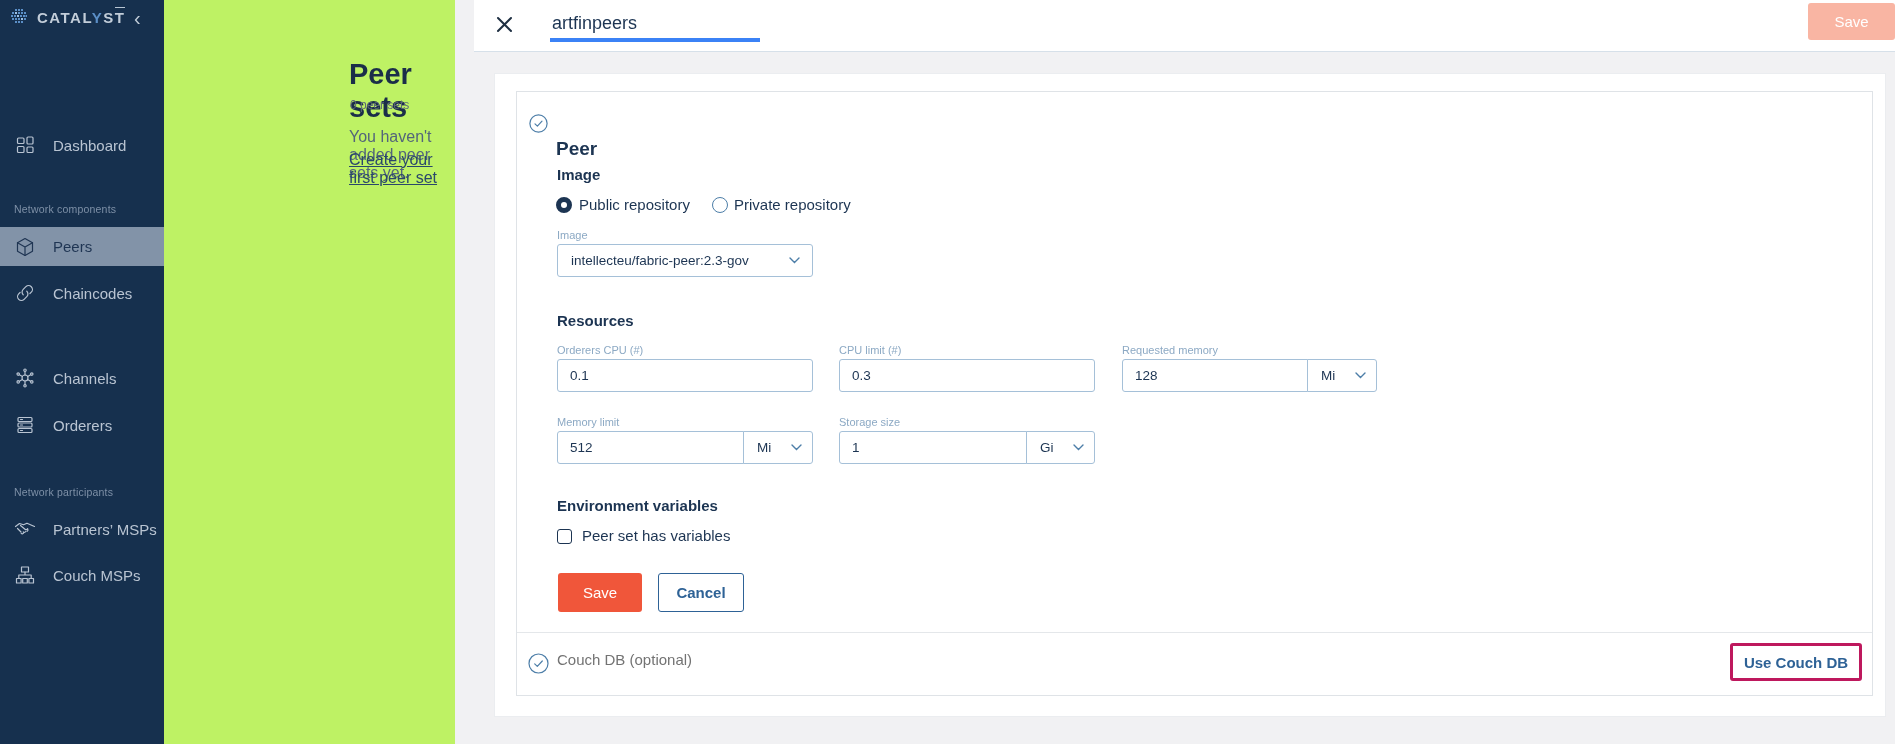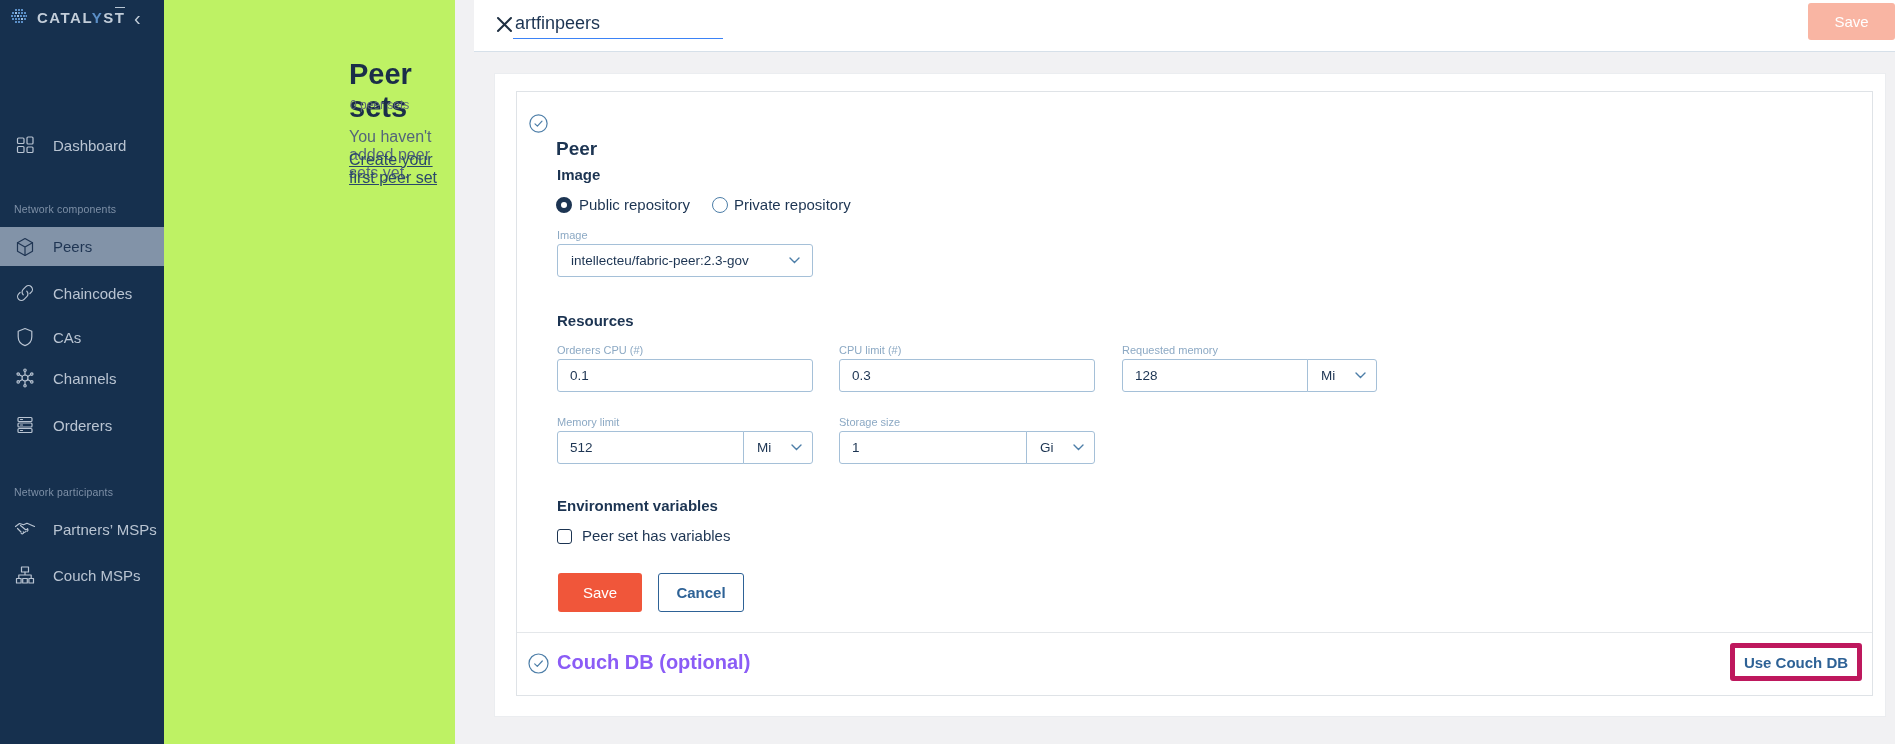--- a/index.html
+++ b/index.html
@@ -24,21 +24,21 @@
   
   .listpane{left:164px;top:0;width:274px;height:744px;background:#bef264;padding-left:17px;}
   .lp-title{position:absolute;left:185px;top:58px;font-size:29px;font-weight:bold;color:#1b2e49;}
   .lp-count{position:absolute;left:186px;top:98px;font-size:12px;color:#5c6878;}
   .lp-empty{position:absolute;left:185px;top:128px;font-size:16px;color:#53657a;}
   .lp-link{position:absolute;left:185px;top:151px;font-size:16px;color:#2a476b;text-decoration:underline;cursor:pointer;}
 
   
   .topbar{left:474px;top:0;width:1421px;height:52px;background:#fff;border-bottom:1px solid #d6e0e9;box-sizing:border-box;}
   .close-btn{left:490px;top:10px;width:28px;height:28px;cursor:pointer;display:flex;align-items:center;justify-content:center;}
-  .name-input{left:513px;top:8px;width:206px;height:30px;border:none;border-bottom:1px solid #3b82f6;
+  .name-input{left:550px;top:8px;width:206px;height:30px;border:none;border-bottom:4px solid #3b82f6;
               font-size:18px;color:#1c3452;background:transparent;outline:none;padding:0 2px;
               font-family:"Liberation Sans",sans-serif;}
   .topbar-save{left:1808px;top:3px;width:87px;height:37px;background:#f9b5a3;color:#fff;border:none;
                border-radius:3px;font-size:15px;font-family:inherit;cursor:default;}
 
   
   .outer-panel{left:494px;top:73px;width:1392px;height:644px;background:#fff;border:1px solid #ebedf0;box-sizing:border-box;}
   .inner-card{left:516px;top:91px;width:1357px;height:605px;background:#fff;border:1px solid #dfe3e7;box-sizing:border-box;}
   .divider{left:517px;top:632px;width:1355px;height:1px;background:#e4e7ea;}
 
@@ -61,23 +61,23 @@
   .grp{display:flex;}
   .grp .txt{border-radius:3px 0 0 3px;}
   .unit{border:1px solid #a5c0d8;border-radius:0 3px 3px 0;margin-left:-1px;height:33px;box-sizing:border-box;
         background:#fff;display:flex;align-items:center;justify-content:space-between;
         padding:0 10px 0 13px;font-size:13.5px;color:#1c3452;cursor:pointer;}
 
   .btn-save{left:558px;top:573px;width:84px;height:39px;background:#f0563a;color:#fff;border:none;border-radius:3px;
             font-size:15px;font-family:inherit;cursor:pointer;}
   .btn-cancel{left:658px;top:573px;width:86px;height:39px;background:#fff;color:#2e6296;border:1px solid #2e6296;
               border-radius:3px;font-size:15px;font-weight:bold;font-family:inherit;cursor:pointer;}
-  .btn-couch{left:1730px;top:643px;width:132px;height:38px;background:#fff;color:#2e6296;border:5px solid #be185d;
+  .btn-couch{left:1730px;top:643px;width:132px;height:38px;background:#fff;color:#2e6296;border:3px solid #be185d;
              border-radius:3px;font-size:15px;font-weight:bold;font-family:inherit;cursor:pointer;}
-  .couch-title{font-size:20px;font-weight:bold;color:#8b5cf6;}
+  .couch-title{font-size:15px;font-weight:normal;color:#737373;}
 </style>
 </head>
 <body>
 
 <div class="root">
 
   <aside class="abs sidebar">
     <div class="logo-row">
       <svg width="20" height="20" viewBox="0 0 20 20">
         <g fill="#5b8fc7">
@@ -130,26 +130,20 @@
     </div>
 
     <div class="nav-item" style="top:275px">
       <svg width="22" height="22" viewBox="0 0 22 22">
         <path d="M9.2 12.8 a3.8 3.8 0 0 1 0-5.4 l2.7-2.7 a3.8 3.8 0 0 1 5.4 5.4 l-1.4 1.4"></path>
         <path d="M12.8 9.2 a3.8 3.8 0 0 1 0 5.4 l-2.7 2.7 a3.8 3.8 0 0 1-5.4-5.4 l1.4-1.4"></path>
       </svg>
       <span>Chaincodes</span>
     </div>
 
-    <div class="nav-item" style="top:319px">
-      <svg width="22" height="22" viewBox="0 0 22 22">
-        <path d="M11 2.5 L17.8 5.2 V10.8 C17.8 15.6 14.6 18.4 11 19.6 C7.4 18.4 4.2 15.6 4.2 10.8 V5.2 Z"></path>
-      </svg>
-      <span>CAs</span>
-    </div>
 
     <div class="nav-item" style="top:360px">
       <svg width="22" height="22" viewBox="0 0 22 22">
         <circle cx="11" cy="11" r="3"></circle>
         <path d="M11 8 V4.6 M13.6 9.5 L16.6 7.8 M13.6 12.5 L16.6 14.2 M11 14 V17.4 M8.4 12.5 L5.4 14.2 M8.4 9.5 L5.4 7.8"></path>
         <circle cx="11" cy="3.2" r="1.2"></circle>
           <circle cx="17.8" cy="7.1" r="1.2"></circle>
           <circle cx="17.8" cy="14.9" r="1.2"></circle>
         <circle cx="11" cy="18.8" r="1.2"></circle>
           <circle cx="4.2" cy="14.9" r="1.2"></circle>

